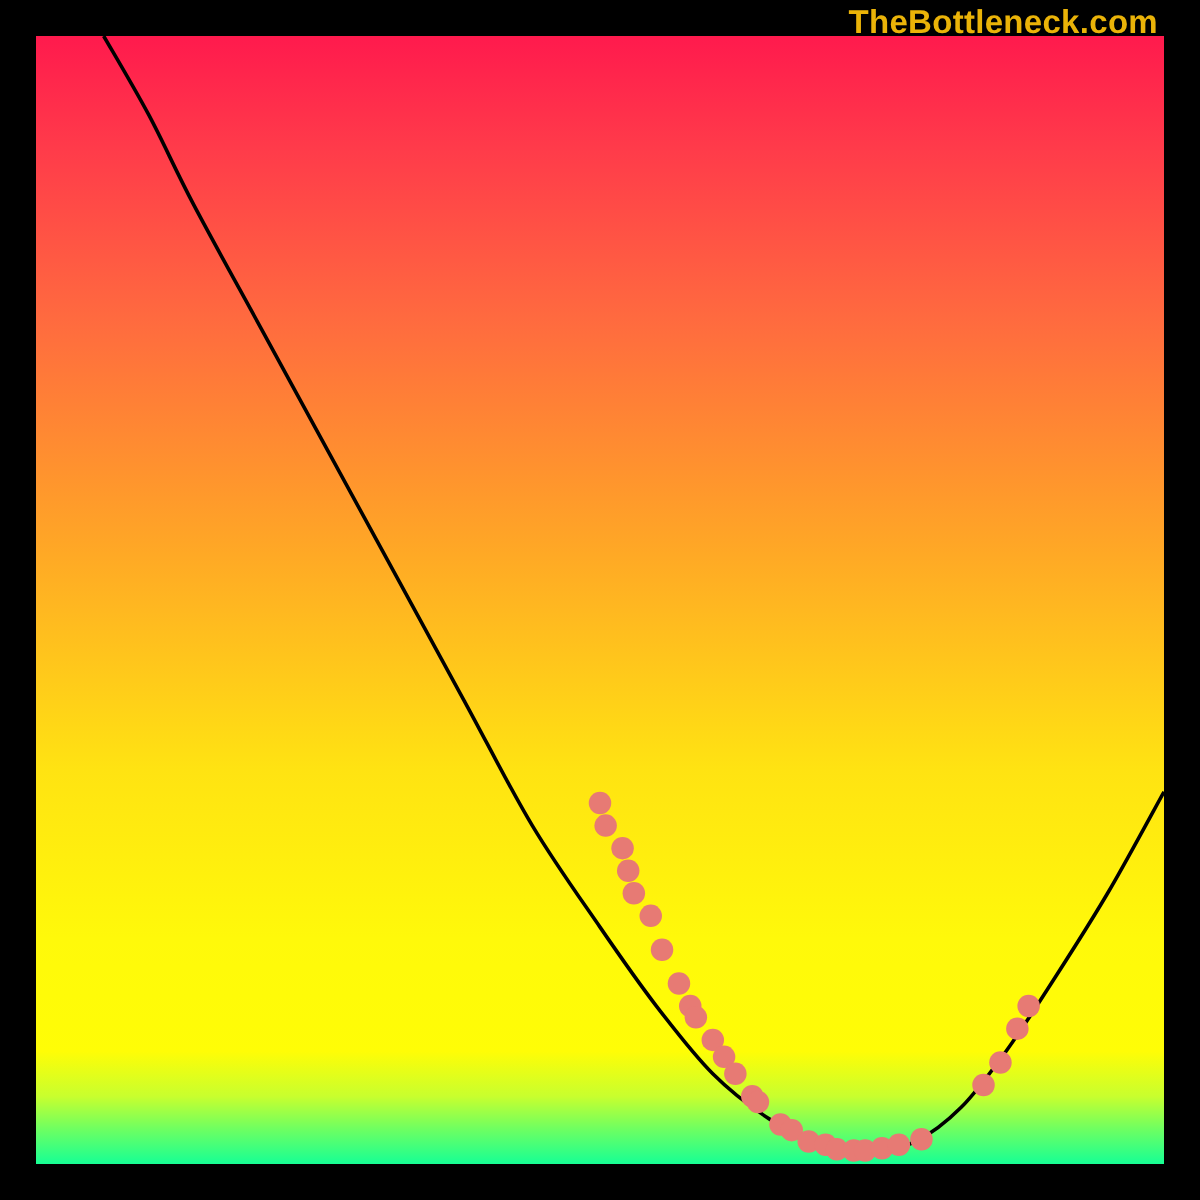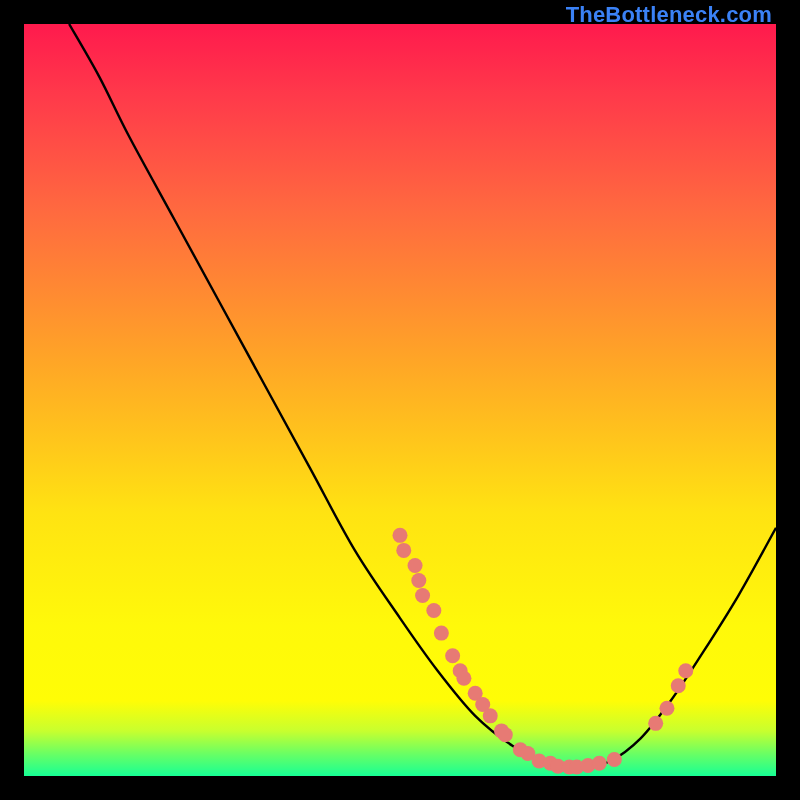--- a/index.html
+++ b/index.html
@@ -27,21 +27,21 @@
       #fffd06 90%,
       #c8ff2e 94%,
       #6bff63 97%,
       #17ff95 100%
     );
   }
   .watermark {
     position: absolute;
     top: 2px;
     right: 28px;
-    color: #3b82f6;
+    color: #eab308;
     font-size: 22px;
     font-weight: 600;
     letter-spacing: 0.2px;
     z-index: 5;
   }
   svg {
     position: absolute;
     left: 0;
     top: 0;
   }

